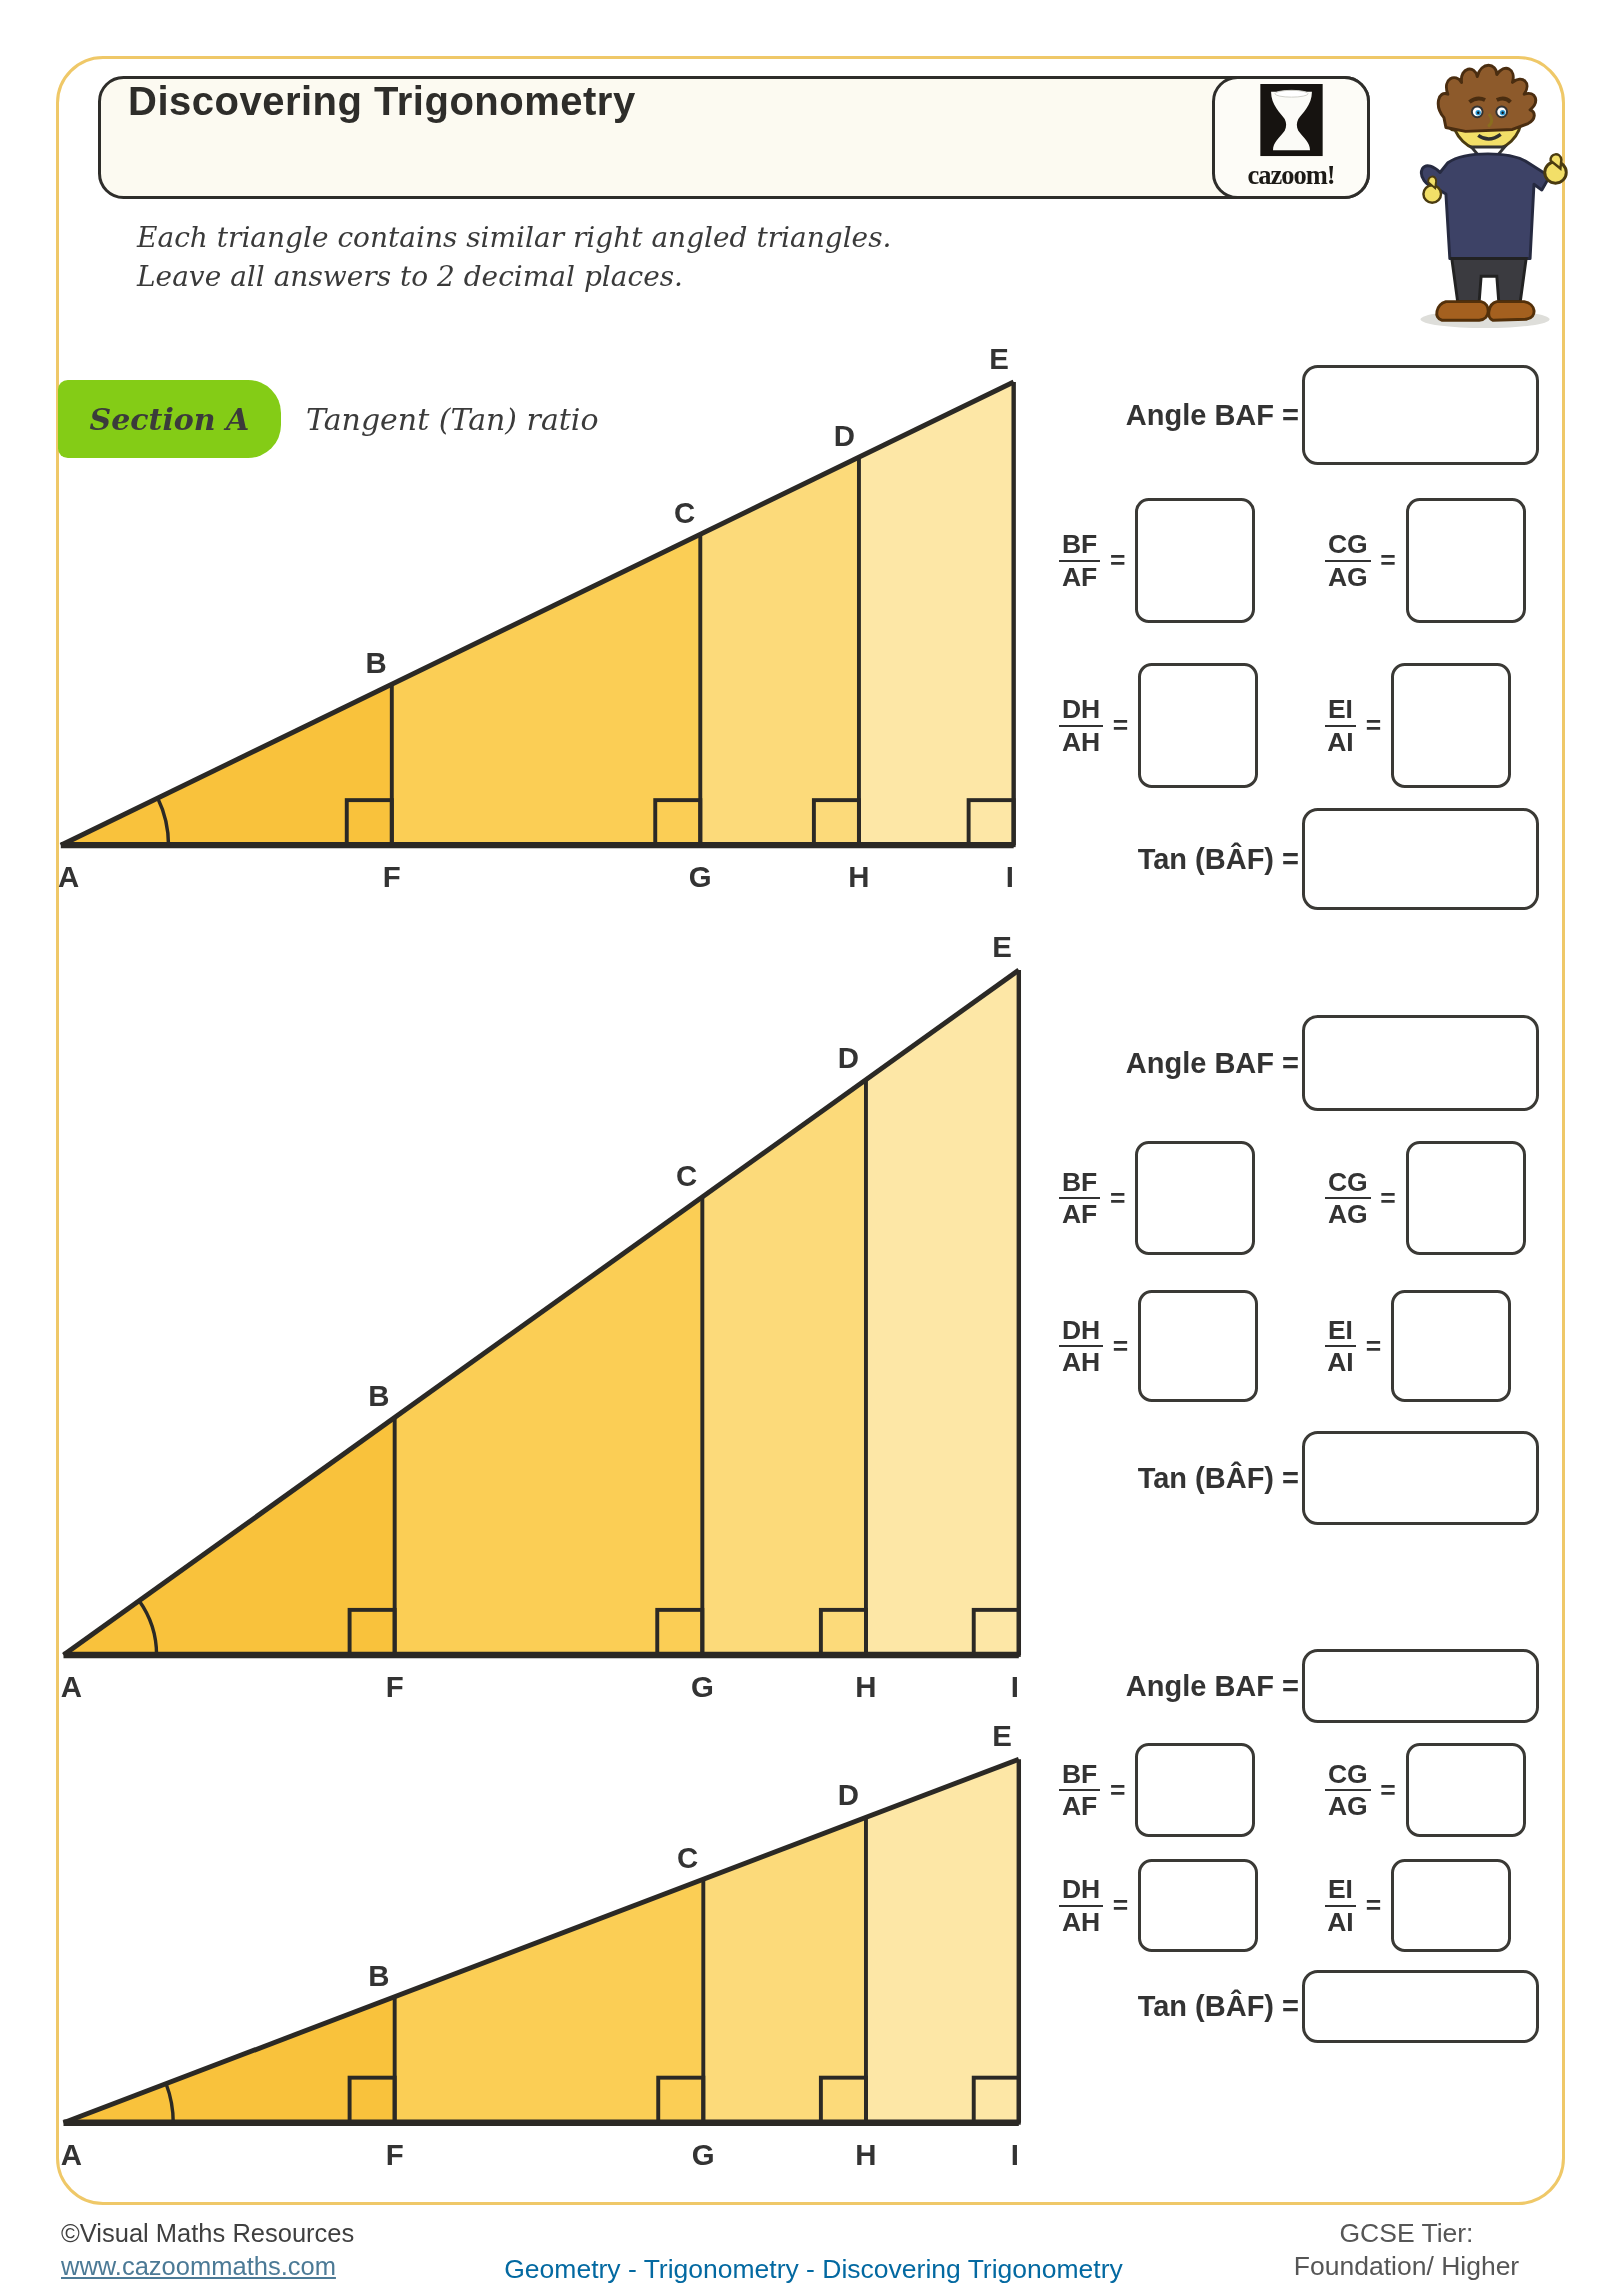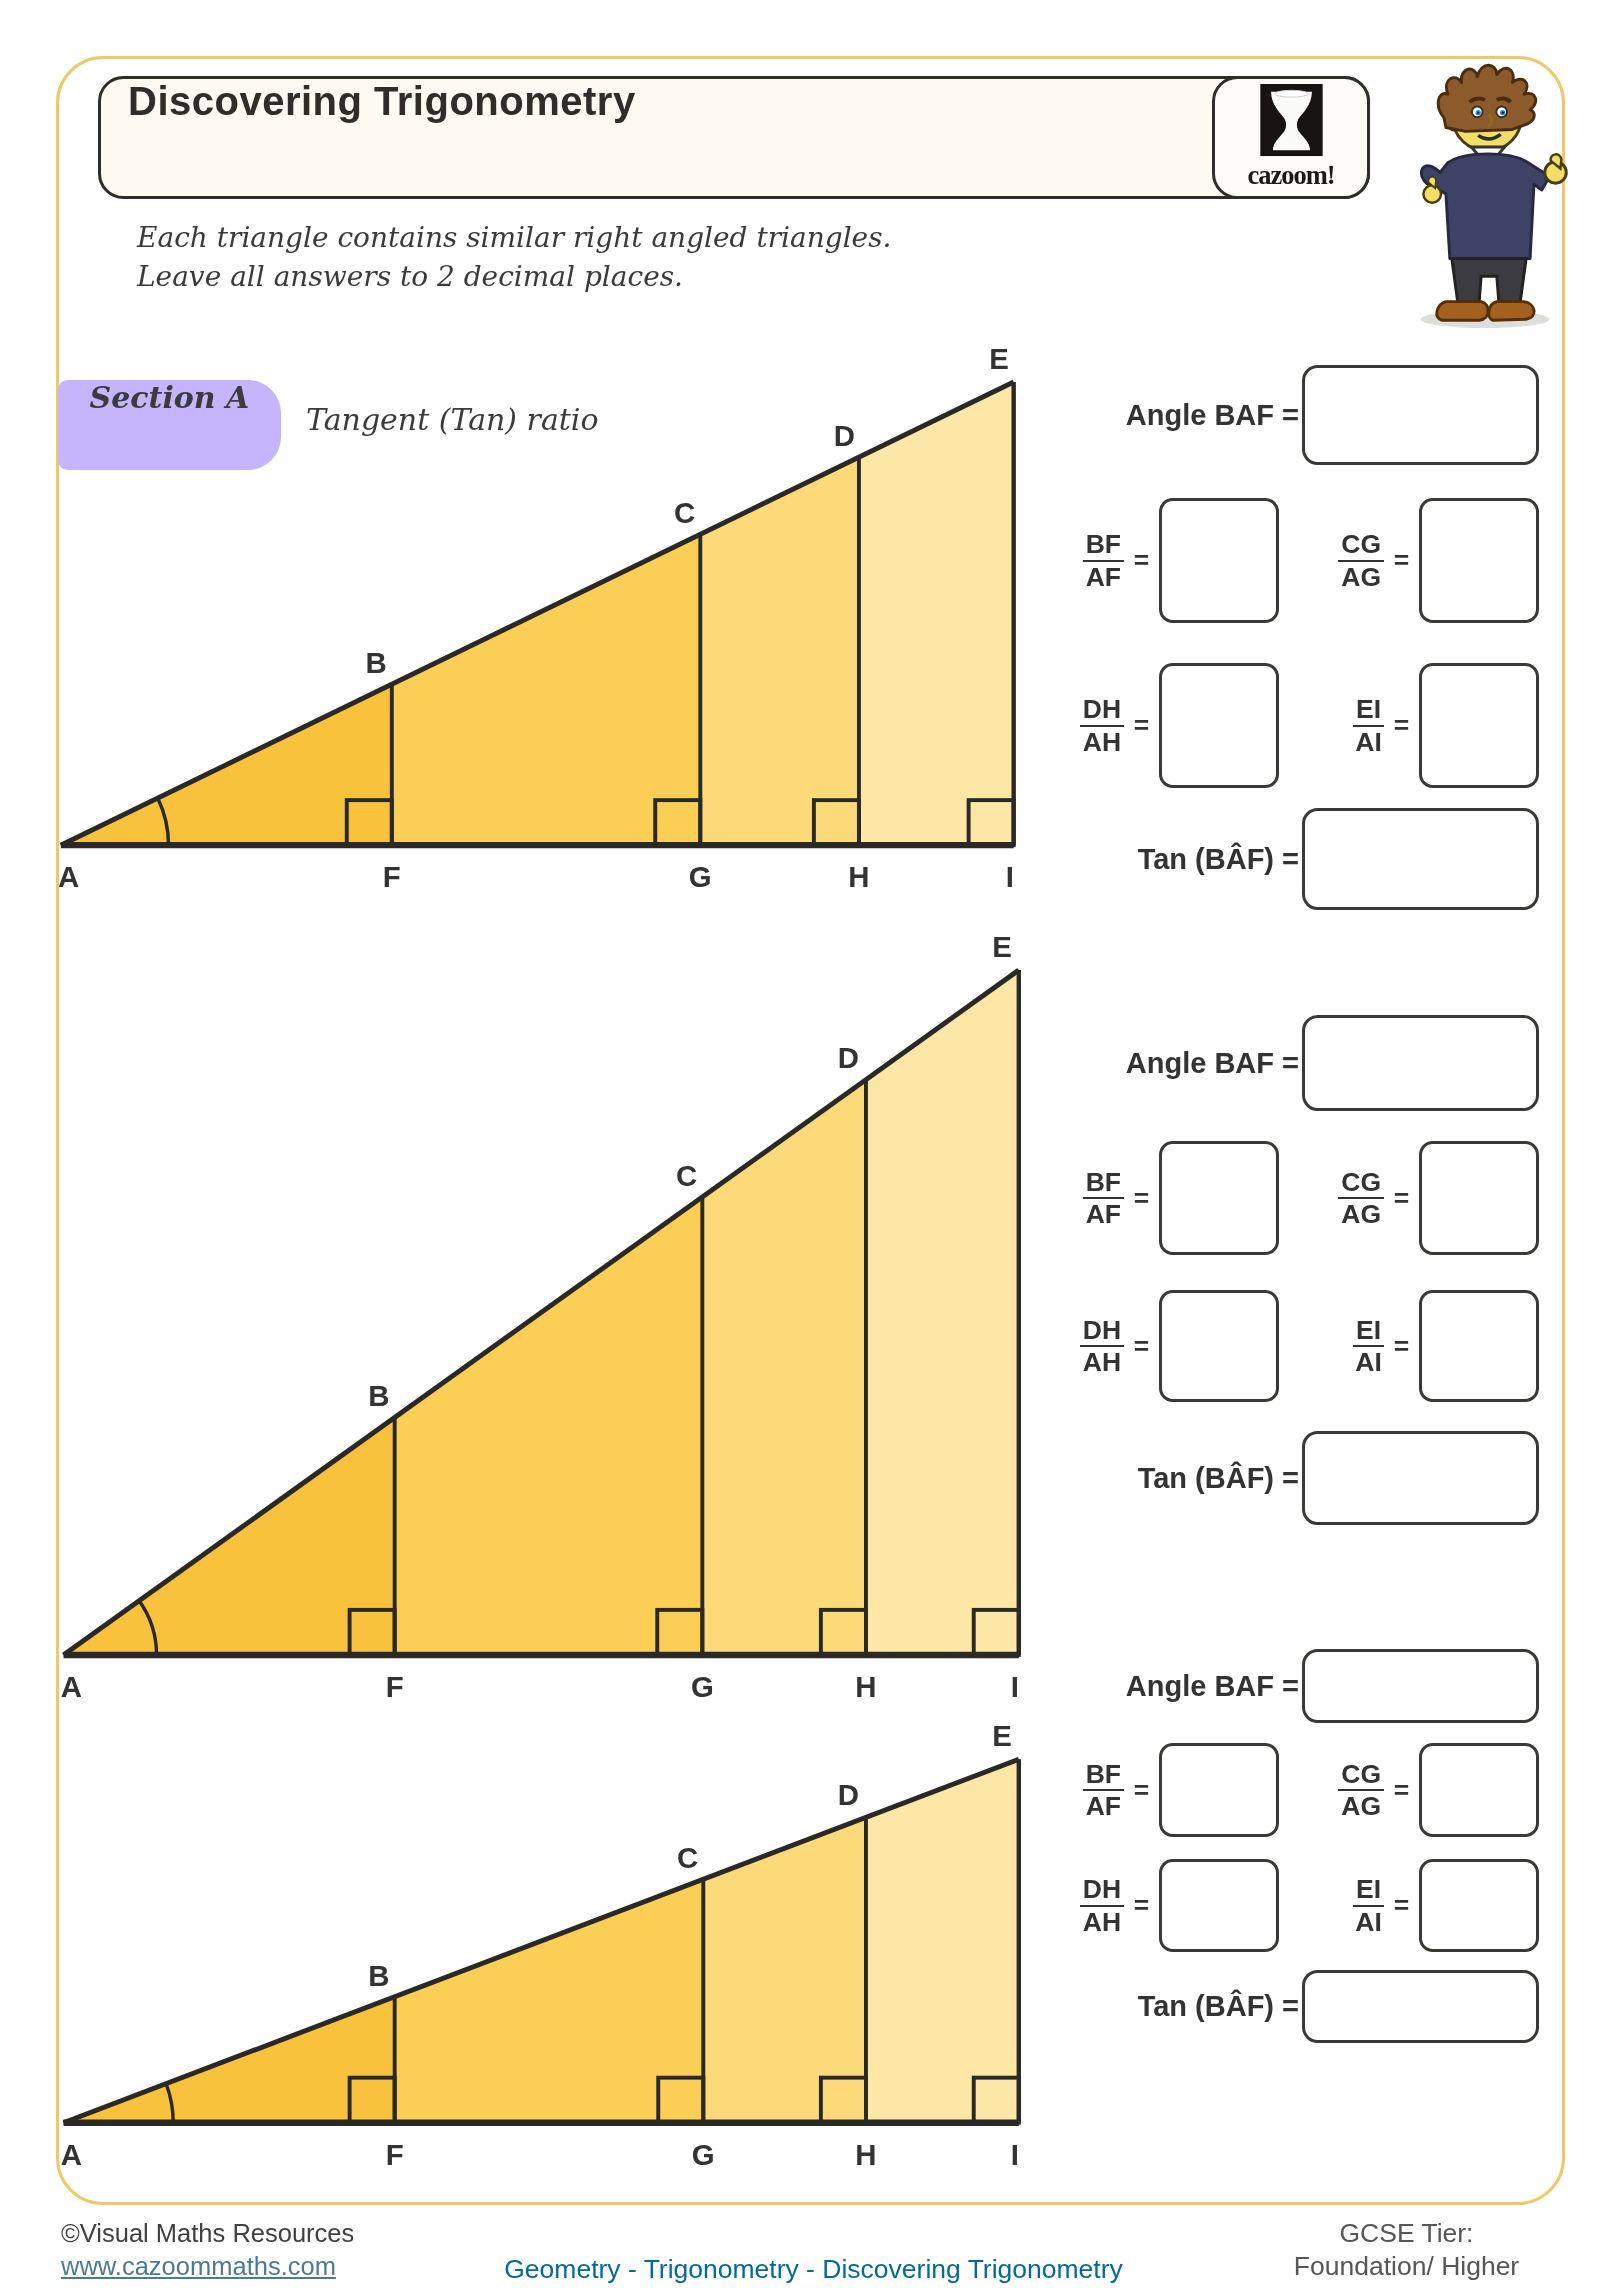--- a/index.html
+++ b/index.html
@@ -21,36 +21,36 @@
     display:flex;flex-direction:column;align-items:center;justify-content:center}
   .logo-text{font-family:"Liberation Serif",serif;font-weight:bold;font-size:26.5px;
     color:#1C1A16;margin-top:2px;letter-spacing:-1px}
 
   
   .instructions{left:137px;top:218px;width:843px;
     font-family:"DejaVu Serif",serif;font-style:italic;font-size:28px;
     line-height:39px;color:#3A3A3A}
 
   
-  .section-chip{left:58px;top:380px;width:223px;height:90px;background:#c4b5fd;
-    border-radius:9.8px 33px 33px 9.8px;display:flex;align-items:flex-start;justify-content:center}
+  .section-chip{left:58px;top:380px;width:223px;height:78px;background:#84cc16;
+    border-radius:9.8px 33px 33px 9.8px;display:flex;align-items:center;justify-content:center}
   .section-chip span{font-family:"DejaVu Serif",serif;font-style:italic;font-weight:bold;
     font-size:30px;color:#3B3B3B}
   .section-subtitle{left:306px;top:402px;font-family:"DejaVu Serif",serif;font-style:italic;
     font-size:30px;color:#3B3B3B}
 
   
   svg text{font-family:"Liberation Sans",sans-serif;font-weight:bold;font-size:30px;fill:#333}
 
   
   .ans-row{position:absolute;left:1059px;width:480px;display:flex;align-items:center;box-sizing:border-box}
   .ans-row .ans-label{flex:1;text-align:right;padding-right:3px;font-weight:bold;font-size:29px;color:#333;white-space:nowrap}
   .box{border:3.9px solid #3A3935;border-radius:15.7px;background:#fff;box-sizing:border-box;height:100%}
   .box.wide{width:237px;flex:0 0 237px}
-  .frac-cell{position:absolute;display:flex;align-items:center;justify-content:flex-end;box-sizing:border-box}
+  .frac-cell{position:absolute;display:flex;align-items:center;box-sizing:border-box}
   .frac{display:inline-flex;flex-direction:column;align-items:center;font-weight:bold;
     font-size:26.5px;line-height:1.06;color:#333}
   .frac .num{border-bottom:2.9px solid #333;padding:0 2.9px 1px 2.9px}
   .frac .den{padding-top:1px}
   .eq{font-weight:bold;font-size:26.5px;margin:0 9.8px;color:#333}
   .box.small{width:120px;flex:0 0 120px;border-radius:13.7px}
 
   
   .footer-left{left:61px;top:2217px;font-size:25.5px;color:#3F3F3F;line-height:33px}
   .footer-link{color:#4C7A96;text-decoration:underline;cursor:pointer}

